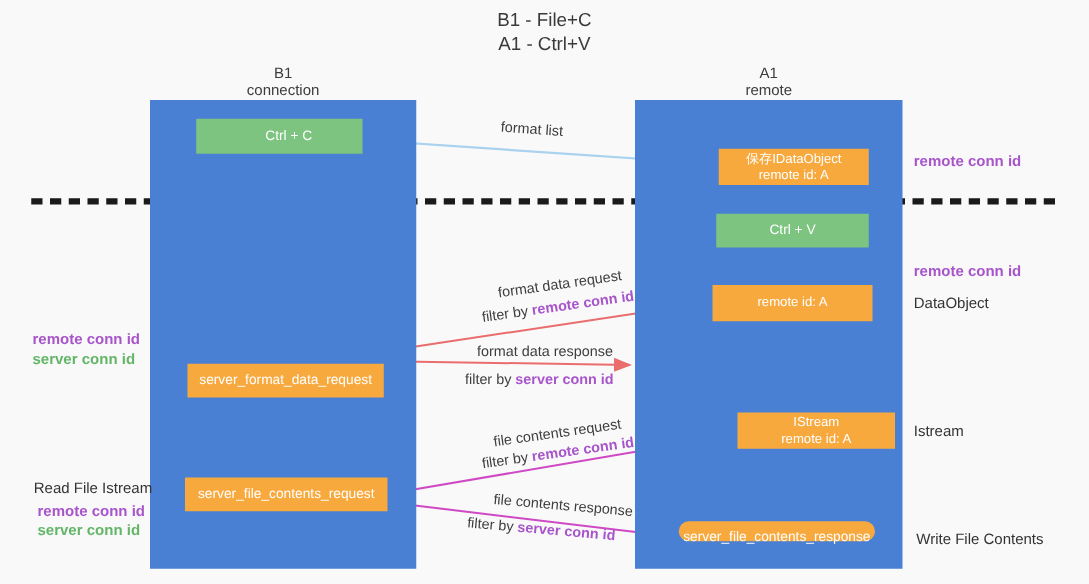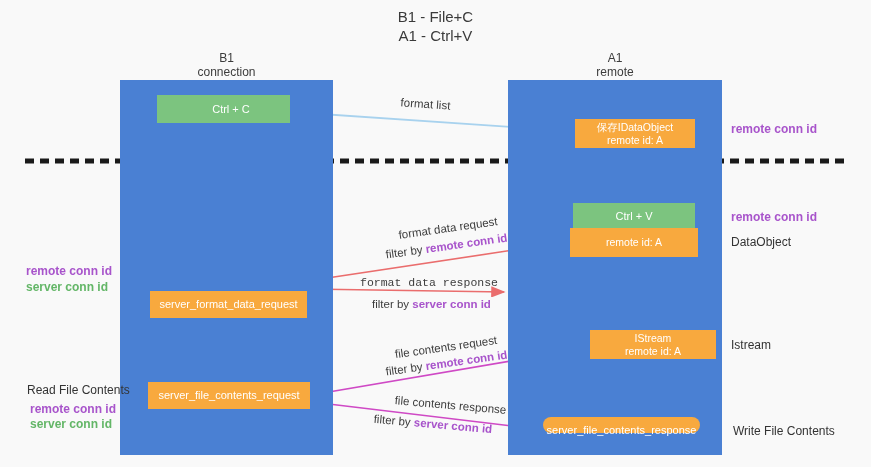--- a/index.html
+++ b/index.html
@@ -90,21 +90,21 @@
   <div class="lane lane-left"></div>
   <div class="lane lane-right"></div>
 
   <div class="box green single" style="left:157px; top:95px; width:118px; height:28px; line-height:28px;padding-left:15px;">Ctrl + C</div>
 
   <div class="box orange two-line" style="left:575px; top:119px; width:120px; height:29px;">
     <div>保存IDataObject</div>
     <div>remote id: A</div>
   </div>
 
-  <div class="box green single" style="left:573px; top:171px; width:122px; height:27px; line-height:27px;margin-top:32px;">Ctrl + V</div>
+  <div class="box green single" style="left:573px; top:171px; width:122px; height:27px; line-height:27px;">Ctrl + V</div>
 
   <div class="box orange two-line" style="left:570px; top:228px; width:128px; height:29px;">
     <div>remote id: A</div>
   </div>
 
   <div class="box orange single" style="left:150px; top:268px; width:157px; height:27px; line-height:27px;margin-top:23px;">server_format_data_request</div>
 
 
   <div class="box orange two-line" style="left:590px; top:330px; width:126px; height:29px;">
     <div>IStream</div>
@@ -115,21 +115,21 @@
 
   <div class="box orange single" style="left:543px; top:417px; width:157px; height:16px; line-height:27px;border-radius:11px;">server_file_contents_response</div>
 
   <div class="flow" style="left:378px; top:98px; width:95px; transform:rotate(4deg);">format list</div>
 
   <div class="flow" style="left:383px; top:222px; width:130px; transform:rotate(-8deg);">format data request</div>
   <div class="flow" style="left:374px; top:240px; width:145px; transform:rotate(-8deg);">
     <span>filter by </span><span class="purple">remote conn id</span>
   </div>
 
-  <div class="flow" style="left:360px; top:276px; width:112px;font-family:Liberation Mono, monospace;">format data response</div>
+  <div class="flow" style="left:380px; top:276px; width:112px;">format data response</div>
   <div class="flow" style="left:372px; top:298px; width:118px;">
     <span>filter by </span><span class="purple">server conn id</span>
   </div>
 
   <div class="flow" style="left:385px; top:341px; width:122px; transform:rotate(-8deg);">file contents request</div>
   <div class="flow" style="left:374px; top:357px; width:145px; transform:rotate(-8deg);">
     <span>filter by </span><span class="purple">remote conn id</span>
   </div>
 
   <div class="flow" style="left:388px; top:399px; width:125px; transform:rotate(5deg);">file contents response</div>
@@ -138,17 +138,17 @@
   </div>
 
   <div class="side id-label purple" style="left:731px; top:122px;">remote conn id</div>
   <div class="side id-label purple" style="left:731px; top:210px;">remote conn id</div>
   <div class="side" style="left:731px; top:235px;">DataObject</div>
   <div class="side" style="left:731px; top:338px;">Istream</div>
   <div class="side" style="left:733px; top:424px;">Write File Contents</div>
 
   <div class="side id-label purple" style="left:26px; top:264px;">remote conn id</div>
   <div class="side id-label greentext" style="left:26px; top:280px;">server conn id</div>
-  <div class="side" style="left:27px; top:383px;">Read File Contents</div>
+  <div class="side" style="left:27px; top:383px;">Read File Istream</div>
   <div class="side id-label purple" style="left:30px; top:402px;">remote conn id</div>
   <div class="side id-label greentext" style="left:30px; top:417px;">server conn id</div>
 
 </div>
 
 </body></html>

